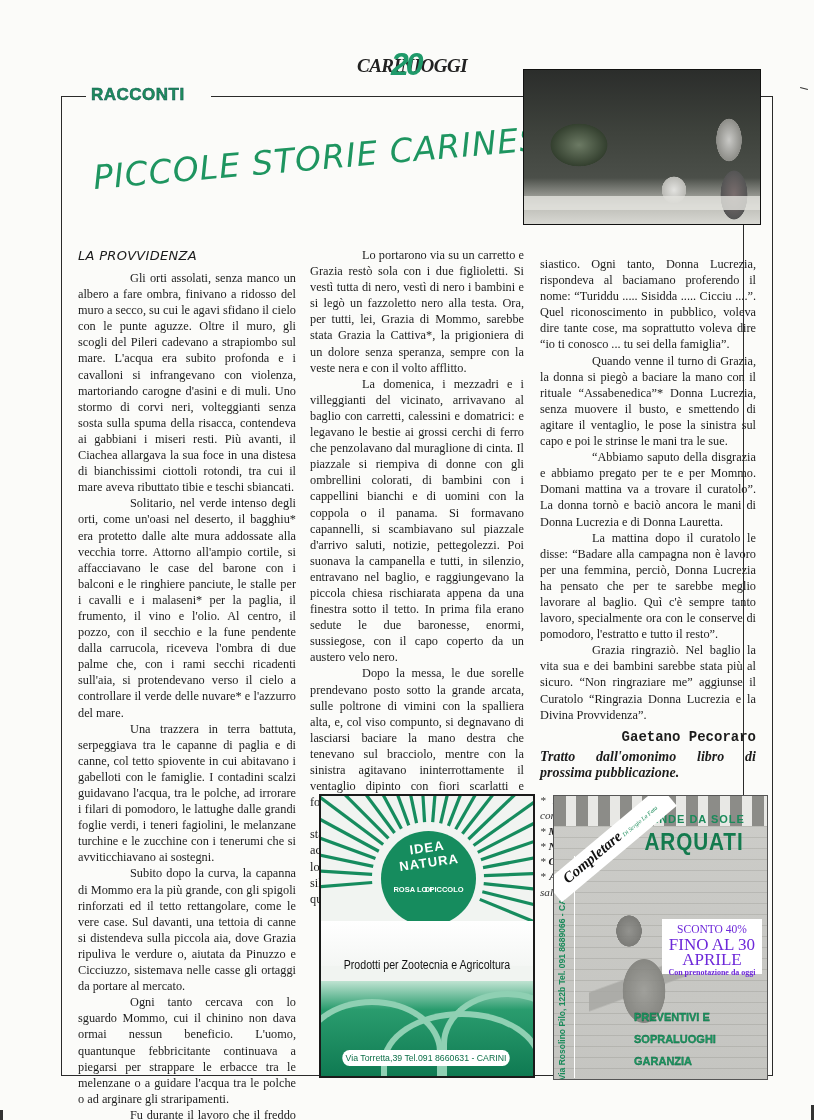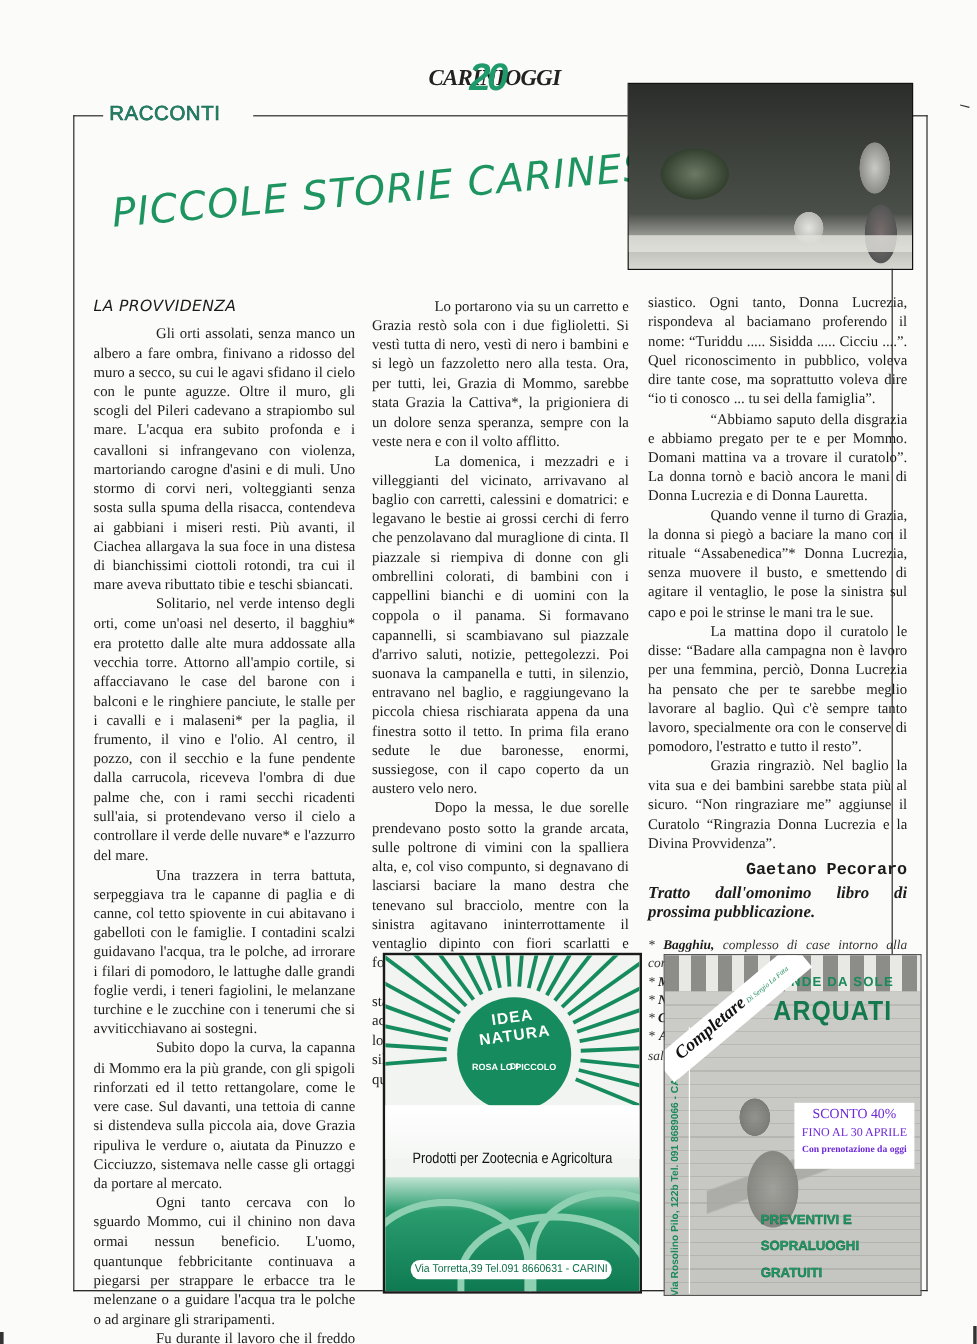--- a/index.html
+++ b/index.html
@@ -22,21 +22,21 @@
   .masthead {
     position: absolute; left: 357px; top: 55px; font-family: "Liberation Serif", serif;
     font-style: italic; font-weight: bold; font-size: 19px; letter-spacing: -0.5px; color: #222;
   }
   .masthead .twenty {
     position: absolute; left: 34px; top: -9px; font-family: "Liberation Sans", sans-serif;
     font-size: 32px; font-weight: bold; font-style: italic; color: #1f9a6a; letter-spacing: -3px;
   }
   .section-label {
     position: absolute; left: 91px; top: 85px; font-family: "Liberation Sans", sans-serif;
-    font-weight: normal; font-size: 17px; color: #1e8d5c; letter-spacing: 0.5px;
+    font-weight: bold; font-size: 17px; color: #1e8d5c; letter-spacing: 0.5px;
     -webkit-text-stroke: 0.5px #155; 
   }
   .main-title {
     position: absolute; left: 95px; top: 158px; font-family: "DejaVu Sans", sans-serif;
     font-style: italic; font-size: 33px; color: #1e9560; letter-spacing: 1px;
     transform: rotate(-5deg); transform-origin: left bottom; font-weight: normal;
   }
   .photo {
     position: absolute; left: 523px; top: 69px; width: 236px; height: 154px;
     background:
@@ -47,21 +47,21 @@
       linear-gradient(180deg, #2b2d2b 0%, #3e423c 40%, #4b4f49 70%, #bdbdb7 88%, #d8d8d3 100%);
     border: 1px solid #111;
   }
   .photo .rail { position:absolute; left:0; right:0; bottom:14px; height:14px; background:#e3e3df; opacity:.8; }
 
   .col { position: absolute; font-size: 12.3px; line-height: 16.1px; text-align: justify; }
   .col p { margin: 0; text-indent: 0; }
   .col p.ind { text-indent: 52px; }
   .col1 { left: 78px; top: 270px; width: 218px; }
   .col2 { left: 310px; top: 247px; width: 214px; }
-  .col3 { left: 540px; top: 244px; width: 216px; }
+  .col3 { left: 540px; top: 256px; width: 216px; }
   .story-title {
     position: absolute; left: 78px; top: 248px; font-family: "DejaVu Sans", sans-serif;
     font-style: italic; font-size: 13px; letter-spacing: 0.3px; color: #1a1a1a;
   }
   .author { text-align: right; font-weight: bold; font-size: 14px; margin-top: 6px; font-family: Liberation Mono, monospace; }
   .source { font-style: italic; font-weight: bold; font-size: 14px; margin-top: 4px; font-family: "Liberation Serif", serif; }
   .glossary { margin-top: 12px; font-style: italic; font-size: 11.2px; line-height: 15.3px; color:#333; }
   .glossary b { font-weight: bold; color:#1a1a1a; }
 
   
@@ -95,21 +95,21 @@
   .ad2 .bricks { position:absolute; left:0; top:30px; width:213px; height:253px;
     background: repeating-linear-gradient(0deg, #c9c9c5 0 10px, #b3b3ae 10px 11px); opacity:.8; }
   .ad2 .banner { position:absolute; left:-18px; top:35px; width:150px; height:26px; background:#fff; transform: rotate(-40deg);
     text-align:center; font-family:"Liberation Serif", serif; font-style:italic; font-weight:bold; font-size:15px; line-height:22px; color:#111; }
   .ad2 .banner small { font-size:6px; color:#1e8d5c; font-weight:normal; margin-left:2px; }
   .ad2 .line1 { position:absolute; left:70px; top:17px; width:140px; text-align:center; font-family:"Liberation Sans", sans-serif; font-weight:bold; font-size:11px; color:#1a8a5a; letter-spacing:1px; }
   .ad2 .brand { position:absolute; left:70px; top:33px; width:140px; text-align:center; font-family:"Liberation Sans", sans-serif; font-weight:bold; font-size:23px; color:#147a4e; letter-spacing:1px; transform: scaleX(0.9); }
   .ad2 .cert { position:absolute; left:82px; top:65px; width:130px; text-align:center; font-family:"Liberation Sans", sans-serif; font-weight:bold; font-size:8.5px; line-height:13px; color:#1a8a5a; letter-spacing:0.8px; }
   .ad2 .sconto { position:absolute; left:108px; top:123px; width:100px; height:55px; background:#fff; text-align:center; font-family:"Liberation Serif", serif; color:#6d28d9; }
   .ad2 .sconto .a { font-size:11.5px; line-height:15px; margin-top:3px; }
-  .ad2 .sconto .b { font-size:10px; line-height:15px; }
+  .ad2 .sconto .b { font-size:17px; line-height:15px; }
   .ad2 .sconto .c { font-size:8px; line-height:12px; font-weight:bold; }
   .ad2 .figure { position:absolute; left:35px; top:110px; width:110px; height:150px;
     background: radial-gradient(ellipse 18px 22px at 40px 25px, #8a8a86 0%, #6f6f6b 70%, transparent 72%),
                 radial-gradient(ellipse 30px 45px at 55px 85px, #9a9a95 0%, #7d7d78 70%, transparent 72%),
                 linear-gradient(160deg, transparent 45%, #a8a8a4 46%, #a8a8a4 55%, transparent 56%);
     opacity:.85; }
   .ad2 .prev { position:absolute; left:80px; top:210px; width:130px; text-align:left; font-family:"Liberation Sans", sans-serif; font-weight:bold; font-size:11px; line-height:22px; color:#1a9a62; -webkit-text-stroke: .3px #0b5c3a; }
   .ad2 .vert { position:absolute; left:-92px; top:180px; width:200px; text-align:center; transform: rotate(-90deg);
     font-family:"Liberation Sans", sans-serif; font-weight:bold; font-size:8.5px; color:#1a8a5a; }
   .ad2 .vert-rule { position:absolute; left:20px; top:60px; width:0; height:222px; border-left:1px solid #fff; }
@@ -151,22 +151,22 @@
 
 <div class="col col2">
   <p class="ind">Lo portarono via su un carretto e Grazia restò sola con i due figlioletti. Si vestì tutta di nero, vestì di nero i bambini e si legò un fazzoletto nero alla testa. Ora, per tutti, lei, Grazia di Mommo, sarebbe stata Grazia la Cattiva*, la prigioniera di un dolore senza speranza, sempre con la veste nera e con il volto afflitto.</p>
   <p class="ind">La domenica, i mezzadri e i villeggianti del vicinato, arrivavano al baglio con carretti, calessini e domatrici: e legavano le bestie ai grossi cerchi di ferro che penzolavano dal muraglione di cinta. Il piazzale si riempiva di donne con gli ombrellini colorati, di bambini con i cappellini bianchi e di uomini con la coppola o il panama. Si formavano capannelli, si scambiavano sul piazzale d'arrivo saluti, notizie, pettegolezzi. Poi suonava la campanella e tutti, in silenzio, entravano nel baglio, e raggiungevano la piccola chiesa rischiarata appena da una finestra sotto il tetto. In prima fila erano sedute le due baronesse, enormi, sussiegose, con il capo coperto da un austero velo nero.</p>
   <p class="ind">Dopo la messa, le due sorelle prendevano posto sotto la grande arcata, sulle poltrone di vimini con la spalliera alta, e, col viso compunto, si degnavano di lasciarsi baciare la mano destra che tenevano sul bracciolo, mentre con la sinistra agitavano ininterrottamente il ventaglio dipinto con fiori scarlatti e foglie.</p>
   <p class="ind">Vicino la porta della chiesetta stava Donna Lucrezia, la più anziana e, accanto ad essa, Donna Lauretta. Davanti a loro, uomini, donne e bambini sfilavano in silenzio, come in un rito che concludeva quello eccle-</p>
 </div>
 
 <div class="col col3">
   <p>siastico. Ogni tanto, Donna Lucrezia, rispondeva al baciamano proferendo il nome: “Turiddu ..... Sisidda ..... Cicciu ....”. Quel riconoscimento in pubblico, voleva dire tante cose, ma soprattutto voleva dire “io ti conosco ... tu sei della famiglia”.</p>
+  <p class="ind">Quando venne il turno di Grazia, la donna si piegò a baciare la mano con il rituale “Assabenedica”* Donna Lucrezia, senza muovere il busto, e smettendo di agitare il ventaglio, le pose la sinistra sul capo e poi le strinse le mani tra le sue.</p>
   <p class="ind">“Abbiamo saputo della disgrazia e abbiamo pregato per te e per Mommo. Domani mattina va a trovare il curatolo”. La donna tornò e baciò ancora le mani di Donna Lucrezia e di Donna Lauretta.</p>
-  <p class="ind">Quando venne il turno di Grazia, la donna si piegò a baciare la mano con il rituale “Assabenedica”* Donna Lucrezia, senza muovere il busto, e smettendo di agitare il ventaglio, le pose la sinistra sul capo e poi le strinse le mani tra le sue.</p>
   <p class="ind">La mattina dopo il curatolo le disse: “Badare alla campagna non è lavoro per una femmina, perciò, Donna Lucrezia ha pensato che per te sarebbe meglio lavorare al baglio. Quì c'è sempre tanto lavoro, specialmente ora con le conserve di pomodoro, l'estratto e tutto il resto”.</p>
   <p class="ind">Grazia ringraziò. Nel baglio la vita sua e dei bambini sarebbe stata più al sicuro. “Non ringraziare me” aggiunse il Curatolo “Ringrazia Donna Lucrezia e la Divina Provvidenza”.</p>
   <div class="author">Gaetano Pecoraro</div>
   <div class="source">Tratto dall'omonimo libro di prossima pubblicazione.</div>
   <div class="glossary">
     <div>* <b>Bagghiu,</b> <span>complesso di case intorno alla corte, difeso da alte mura,</span></div>
     <div>* <b>Malasenu,</b> <span>magazzeno,</span></div>
     <div>* <b>Nuvara,</b> <span>orto,</span></div>
     <div>* <b>Cattiva,</b> <span>vedova,</span></div>
     <div>* <b>Assabenedica;</b> <span>Vossia mi benedica. Forma di saluto rispettoso.</span></div>
@@ -225,21 +225,21 @@
   <div class="line1">TENDE DA SOLE</div>
   <div class="brand">ARQUATI</div>
   <div class="sconto">
     <div class="a">SCONTO 40%</div>
     <div class="b">FINO AL 30 APRILE</div>
     <div class="c">Con prenotazione da oggi</div>
   </div>
   <div class="prev">
     <div>PREVENTIVI E</div>
     <div>SOPRALUOGHI</div>
-    <div>GRATUITI</div>
+    <div>GARANZIA</div>
   </div>
   <div class="vert-rule"></div>
   <div class="vert">Via Rosolino Pilo, 122b Tel. 091 8689066 - CARINI</div>
   <div class="banner"><span>Completare</span><small>Di Sergio La Fata</small></div>
 </div>
 
 <div class="speck" style="left:0;top:1110px;width:3px;height:10px;"></div>
 <div class="speck" style="left:811px;top:1105px;width:3px;height:15px;"></div>
 <div class="speck" style="left:800px;top:88px;width:8px;height:1px;transform:rotate(15deg);"></div>
 

